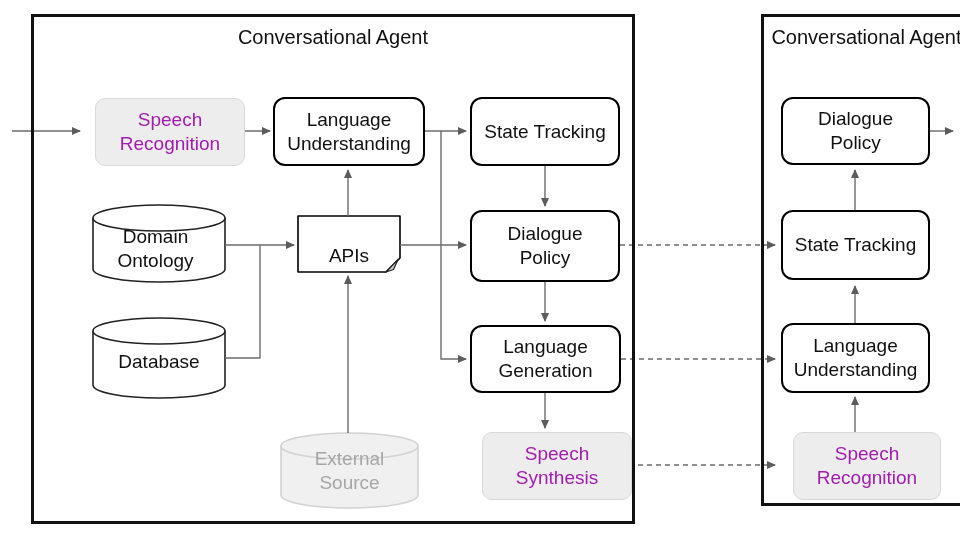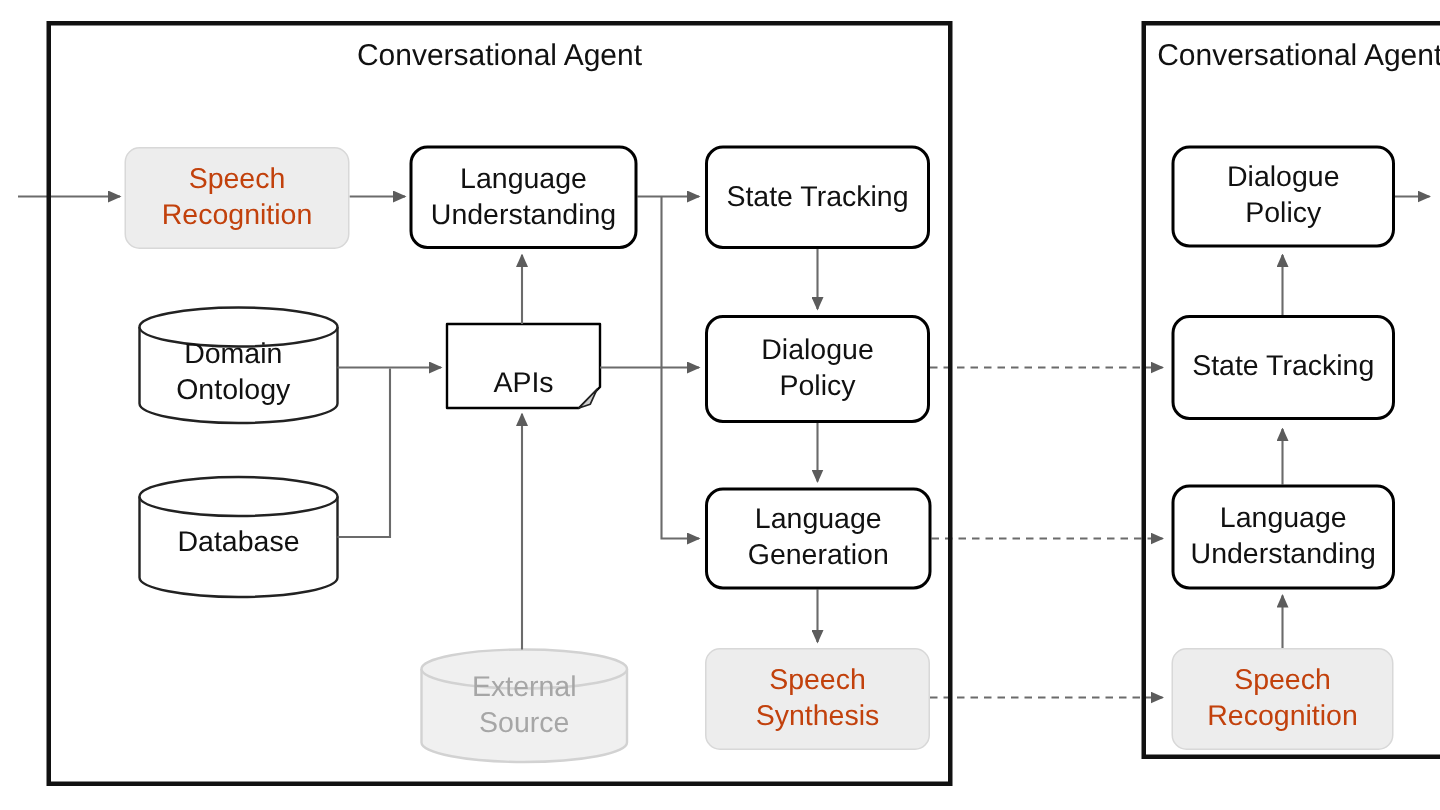--- a/index.html
+++ b/index.html
@@ -12,21 +12,21 @@
   .agent-title{
     position:absolute;top:9px;left:0;width:100%;text-align:center;
     font-size:20px;color:#111;
   }
   .node{
     position:absolute;box-sizing:border-box;background:#fff;border:2px solid #000;
     border-radius:12px;display:flex;align-items:center;justify-content:center;
     text-align:center;font-size:19px;line-height:24px;white-space:pre-line;color:#111;
   }
   .node.inactive{
-    background:#ededed;border:1.5px solid #d8d8d8;color:#c2410c;border-radius:10px;
+    background:#ededed;border:1.5px solid #d8d8d8;color:#a21caf;border-radius:10px;margin-left:12px;
   }
   .shape-label{
     position:absolute;box-sizing:border-box;display:flex;align-items:center;justify-content:center;
     text-align:center;font-size:19px;line-height:24px;white-space:pre-line;color:#111;
     background:transparent;pointer-events:none;
   }
   .shape-label.inactive{color:#a6a6a6;}
 </style>
 </head>
 <body>

